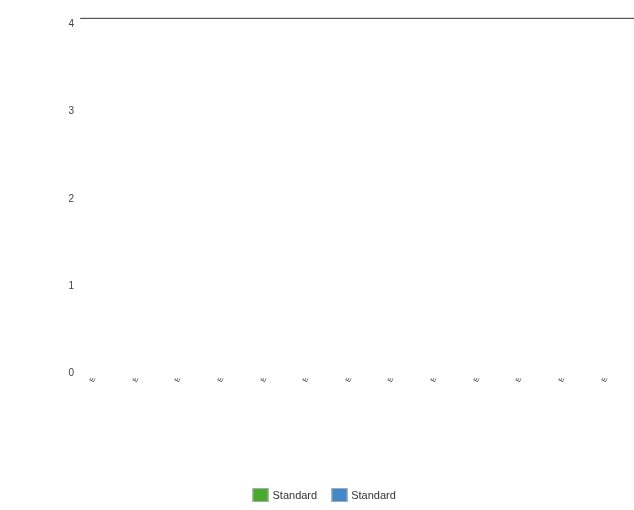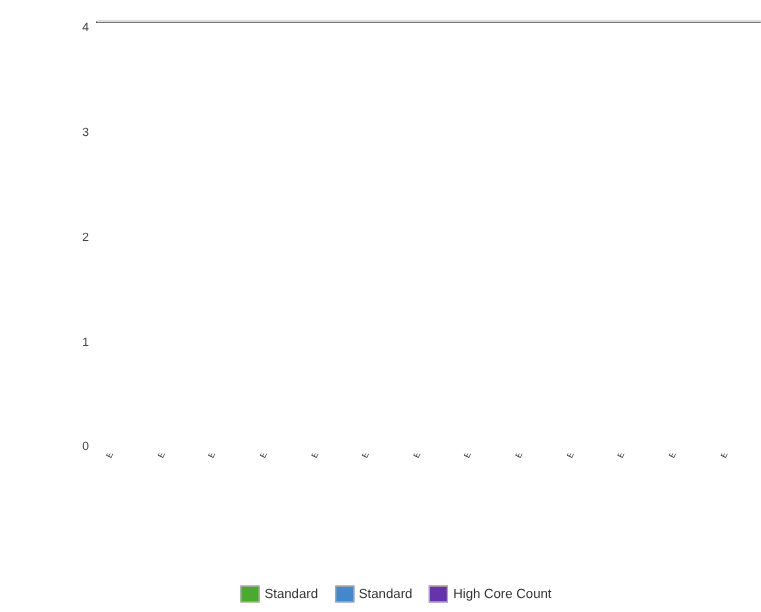--- a/index.html
+++ b/index.html
@@ -278,18 +278,14 @@
 
   <div class="legend" id="legend">
   <div class="legend-item">
         <div class="legend-swatch" style="background: rgb(74, 170, 46);"></div>
         <span>Standard</span>
       </div>
       <div class="legend-item">
         <div class="legend-swatch" style="background: rgb(68, 136, 204);"></div>
         <span>Standard</span>
       </div>
-      <div class="legend-item">
-        <div class="legend-swatch" style="background: rgb(102, 51, 170);"></div>
-        <span>High Core Count</span>
-      </div>
     </div>
 </div>
 
 </body></html>

